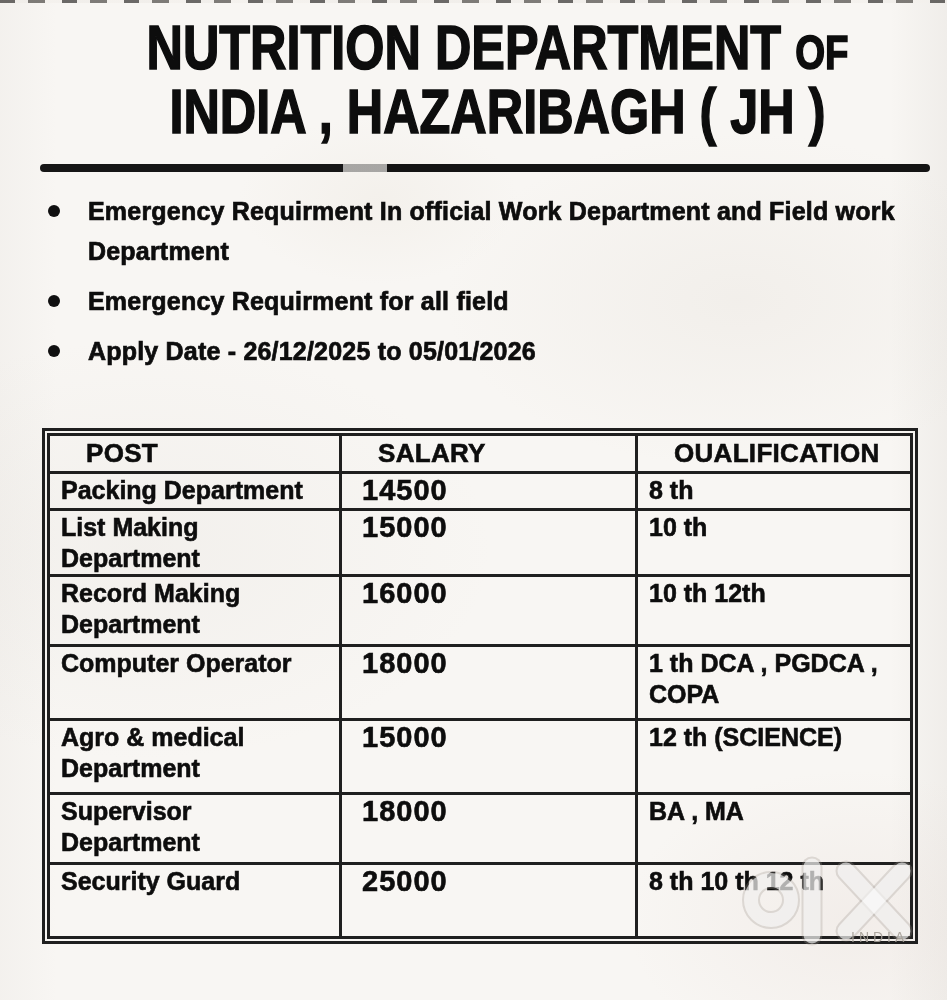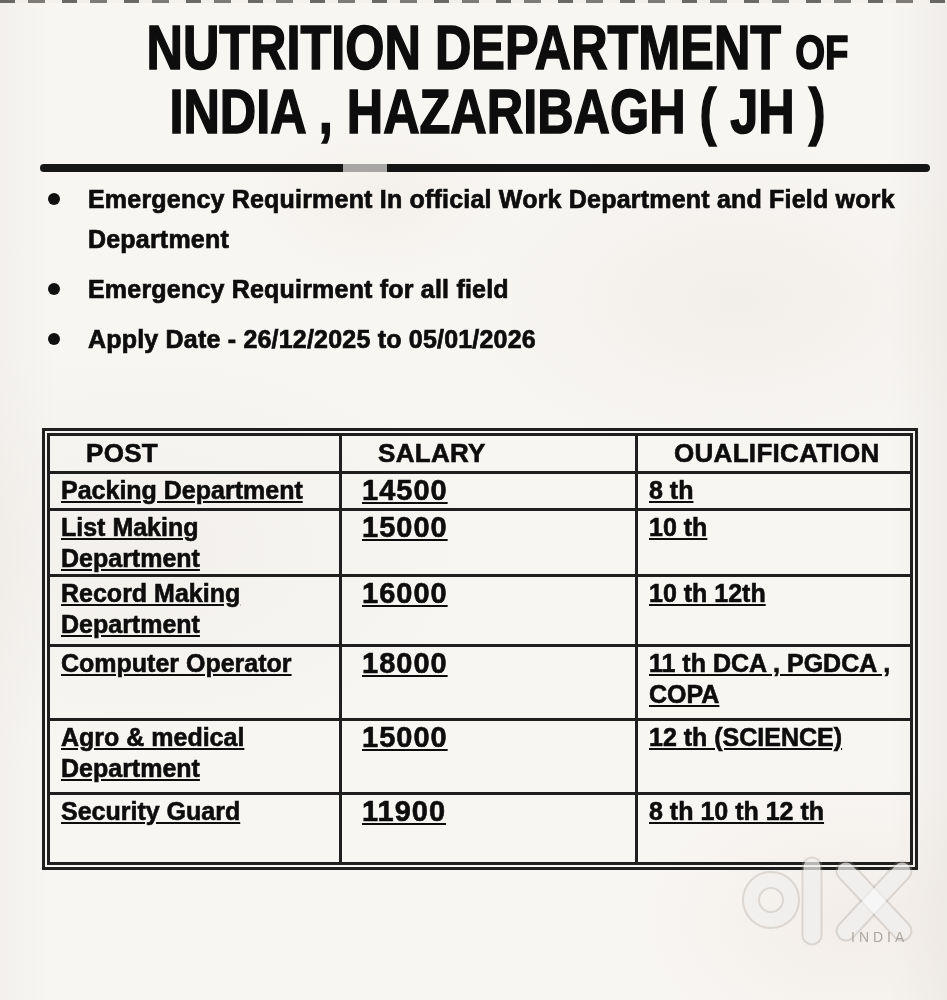--- a/index.html
+++ b/index.html
@@ -24,37 +24,37 @@
     font-weight:700;font-size:63px;line-height:59px;white-space:nowrap;
     transform:scaleX(0.80);transform-origin:50% 50%;
     -webkit-text-stroke:1.6px #0d0d0d;letter-spacing:0px;
   }
   .t-of{font-size:48px;}
   .rule{
     position:absolute;top:164px;left:40px;width:890px;height:8px;border-radius:4px;
     background:linear-gradient(90deg,#161616 0 34%,rgba(90,90,90,.5) 34% 39%,#141414 39% 100%);
   }
   
-  .bullets{position:absolute;top:179px;left:48px;width:872px;list-style:none;margin:0;padding:0;}
+  .bullets{position:absolute;top:191px;left:48px;width:872px;list-style:none;margin:0;padding:0;}
   .bullet{display:flex;margin-bottom:10px;font-size:25px;line-height:40px;}
   .dot{flex:none;width:12px;height:12px;border-radius:50%;background:#101010;margin:14px 28px 0 0;}
   .btxt{font-weight:700;letter-spacing:.2px;-webkit-text-stroke:.7px #0d0d0d;max-width:835px;}
   
   .table-wrap{
     position:absolute;left:42px;top:428px;width:876px;
     border:3px solid #1f1f1f;padding:2px;box-sizing:border-box;
   }
   table{border-collapse:collapse;width:100%;table-layout:fixed;}
   col.c-post{width:292px;}col.c-salary{width:296px;}
   th,td{
     border:3px solid #1f1f1f;vertical-align:top;text-align:left;
     padding:1px 6px 0 11px;font-weight:700;-webkit-text-stroke:.6px #0d0d0d;
   }
   th{font-size:26px;height:34px;letter-spacing:.3px;line-height:32px;padding-left:36px;}
-  td{font-size:25px;line-height:31px;text-decoration:underline;}
+  td{font-size:25px;line-height:31px;}
   td.salary{font-size:29px;letter-spacing:1px;padding-left:20px;}
   tbody tr:nth-child(1) td{height:33px;}
   tbody tr:nth-child(2) td{height:60px;}
   tbody tr:nth-child(3) td{height:66px;margin-left:18px;}
   tbody tr:nth-child(4) td{height:70px;}
   tbody tr:nth-child(5) td{height:70px;}
   tbody tr:nth-child(6) td{height:66px;}
   tbody tr:nth-child(7) td{height:70px;}
   
   .watermark{position:absolute;left:715px;top:843px;width:232px;height:132px;z-index:5;pointer-events:none;}
@@ -118,30 +118,35 @@
           <td class="qual">10 th</td>
         </tr>
         <tr>
           <td class="post">Record Making Department</td>
           <td class="salary">16000</td>
           <td class="qual">10 th 12th</td>
         </tr>
         <tr>
           <td class="post">Computer Operator</td>
           <td class="salary">18000</td>
-          <td class="qual">11 th DCA , PGDCA , COPA</td>
+          <td class="qual">1 th DCA , PGDCA , COPA</td>
         </tr>
         <tr>
           <td class="post">Agro &amp; medical Department</td>
           <td class="salary">15000</td>
           <td class="qual">12 th (SCIENCE)</td>
         </tr>
         <tr>
+          <td class="post">Supervisor Department</td>
+          <td class="salary">18000</td>
+          <td class="qual">BA , MA</td>
+        </tr>
+        <tr>
           <td class="post">Security Guard</td>
-          <td class="salary">11900</td>
+          <td class="salary">25000</td>
           <td class="qual">8 th 10 th 12 th</td>
         </tr>
       </tbody>
     </table>
   </div>
 
   <div class="watermark">
     <svg width="232" height="132" viewBox="0 0 232 132" aria-label="olx">
 
       <g fill="none" stroke="#9a948c" stroke-opacity="0.28">

